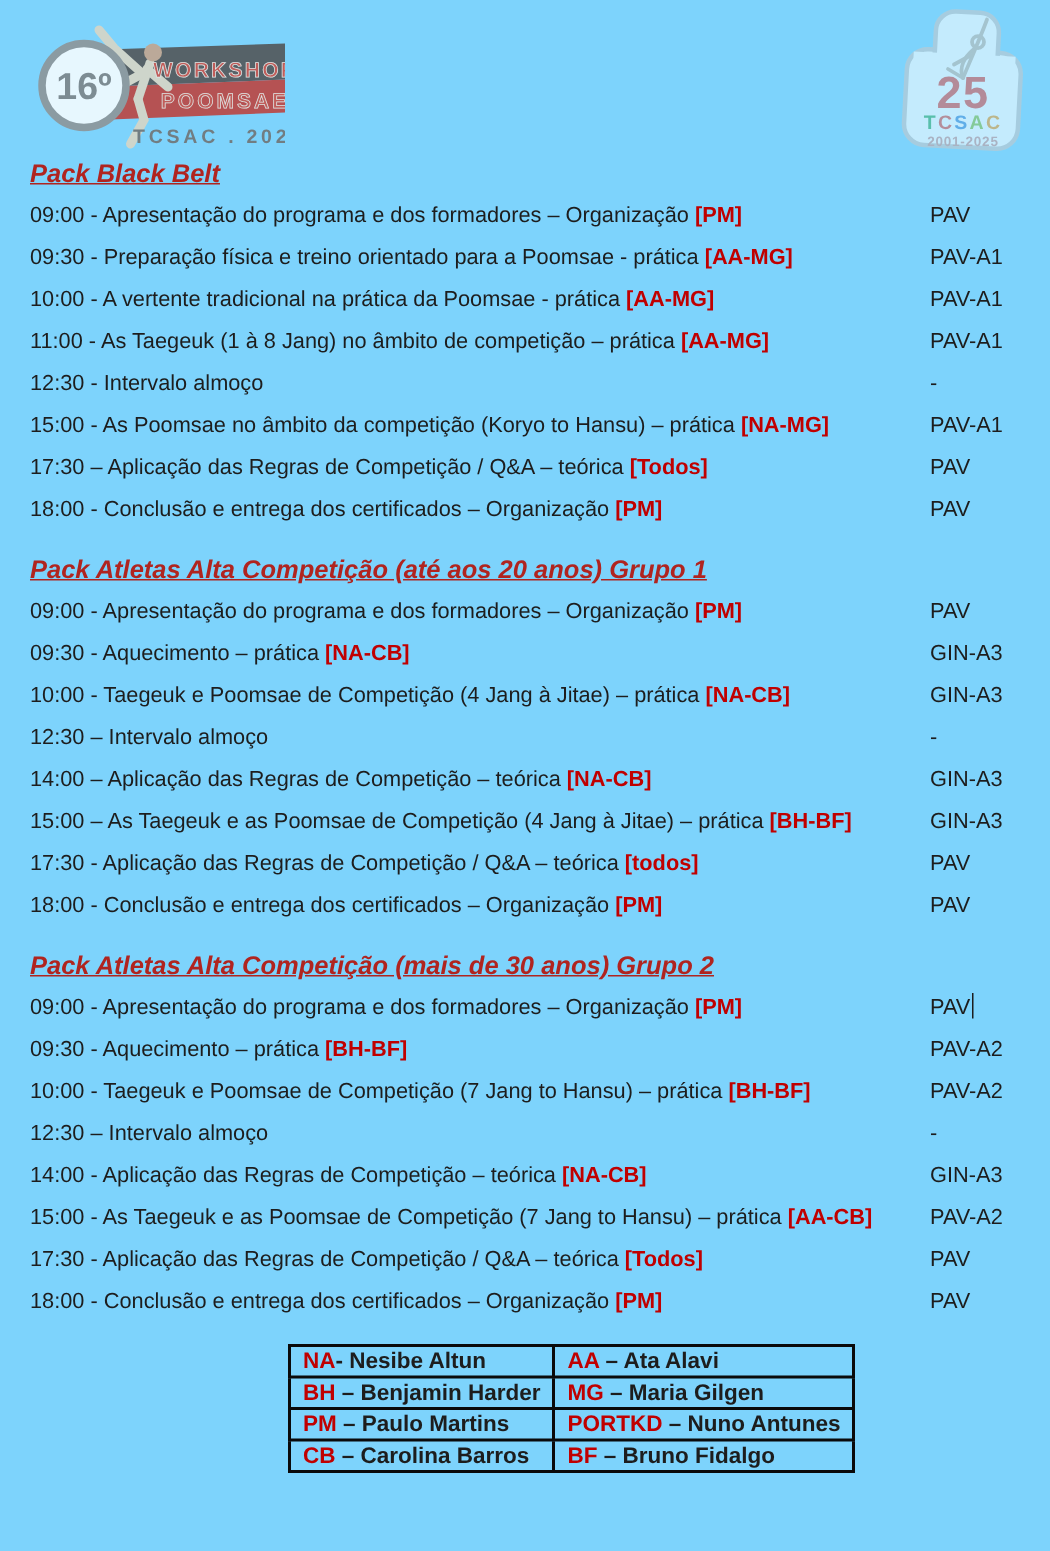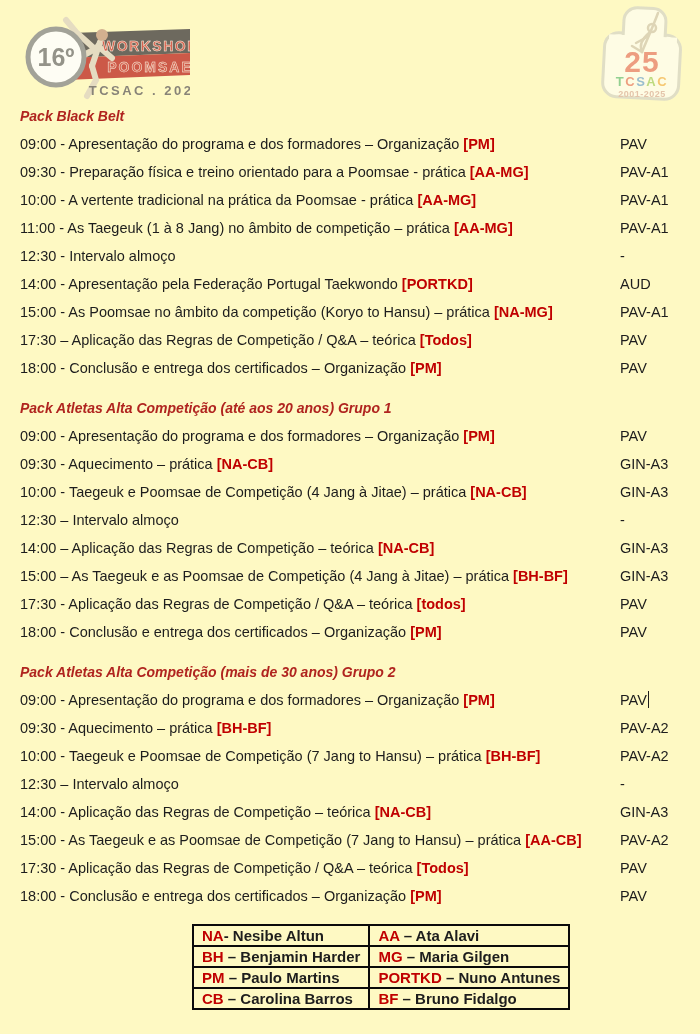--- a/index.html
+++ b/index.html
@@ -1,39 +1,40 @@
 <!DOCTYPE html>
 <html><head>
 <meta charset="utf-8">
 <style>
   * { box-sizing: border-box; margin: 0; padding: 0; }
   html, body { background: #ffffff; }
   .page {
     position: relative;
     width: 700px;
     height: 1034px;
-    background: #fef9c3;
+    background: #7dd3fc;
     font-family: "Liberation Sans", sans-serif;
     color: #1d1d1d;
     overflow: hidden;
   }
 
   
   .logo-left  { position: absolute; left: 10px;  top: 8px;  opacity: .82; }
   .logo-right { position: absolute; right: 12px; top: 2px;  opacity: .55; }
 
   
   .content {
     position: absolute;
     top: 102px; left: 20px; right: 16px;
   }
   .section-title {
-    font-size: 14px;
+    font-size: 17px;
     font-weight: bold;
     font-style: italic;
+    text-decoration: underline;
     color: #b0241f;
     line-height: 28px;
     margin-top: 12px;
   }
   .section-title:first-child { margin-top: 0; }
   .row {
     display: flex;
     align-items: flex-start;
     line-height: 28px;
     font-size: 14.5px;
@@ -130,24 +131,20 @@
       </div>
       <div class="row">
         <span class="row-text">11:00 - As Taegeuk (1 à 8 Jang) no âmbito de competição – prática <span class="code">[AA-MG]</span></span>
         <span class="row-loc">PAV-A1</span>
       </div>
       <div class="row">
         <span class="row-text">12:30 - Intervalo almoço</span>
         <span class="row-loc">-</span>
       </div>
       <div class="row">
-        <span class="row-text">14:00 - Apresentação pela Federação Portugal Taekwondo <span class="code">[PORTKD]</span></span>
-        <span class="row-loc">AUD</span>
-      </div>
-      <div class="row">
         <span class="row-text">15:00 - As Poomsae no âmbito da competição (Koryo to Hansu) – prática <span class="code">[NA-MG]</span></span>
         <span class="row-loc">PAV-A1</span>
       </div>
       <div class="row">
         <span class="row-text">17:30 – Aplicação das Regras de Competição / Q&amp;A – teórica <span class="code">[Todos]</span></span>
         <span class="row-loc">PAV</span>
       </div>
       <div class="row">
         <span class="row-text">18:00 - Conclusão e entrega dos certificados – Organização <span class="code">[PM]</span></span>
         <span class="row-loc">PAV</span>

